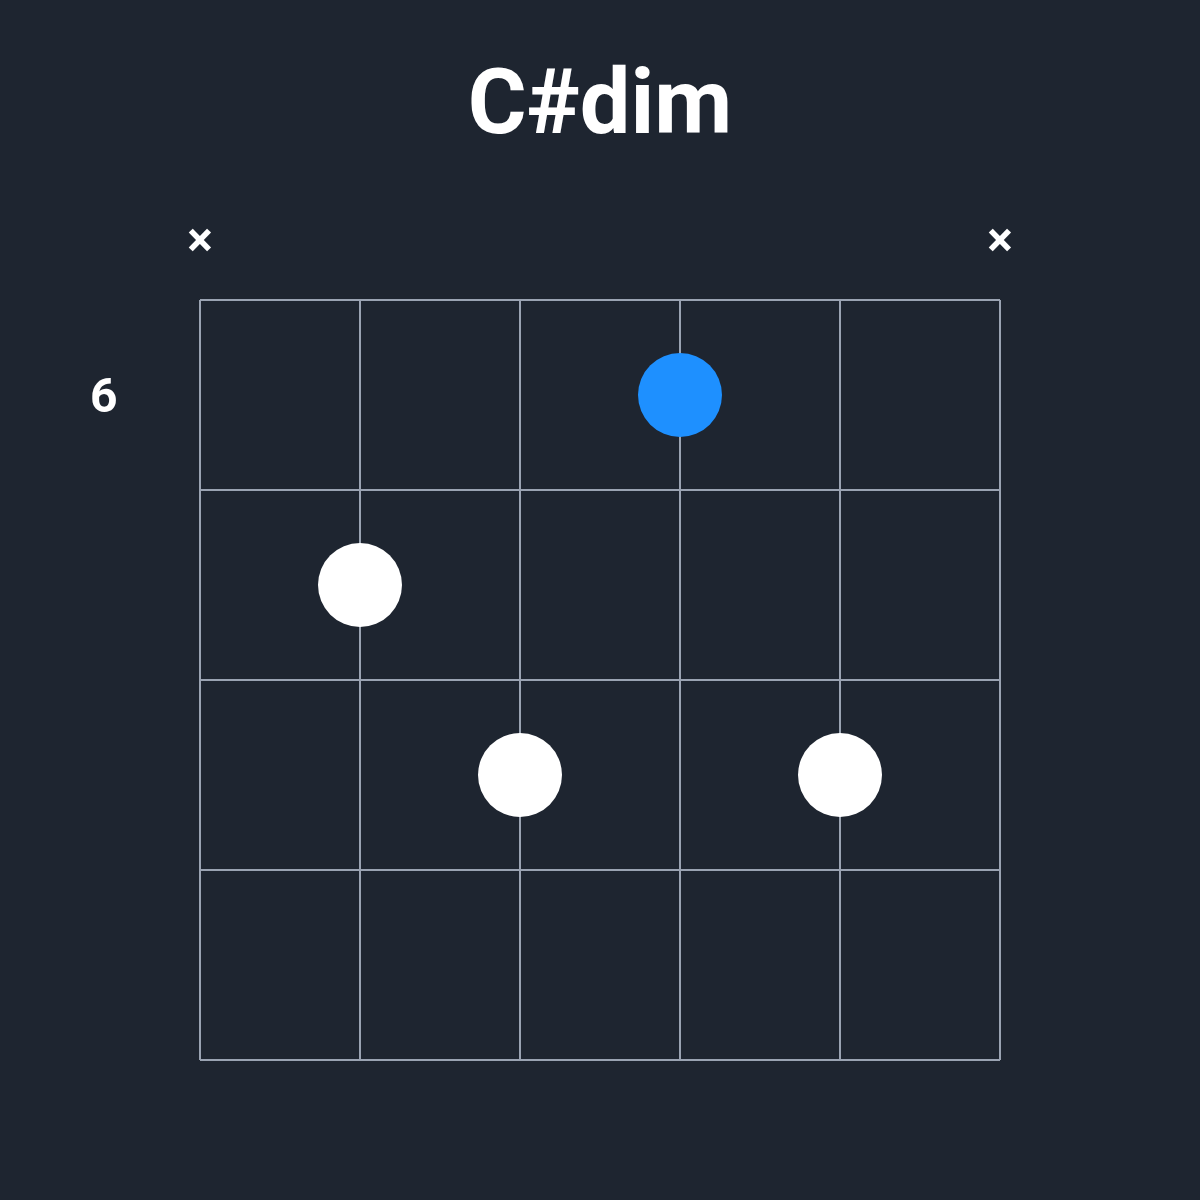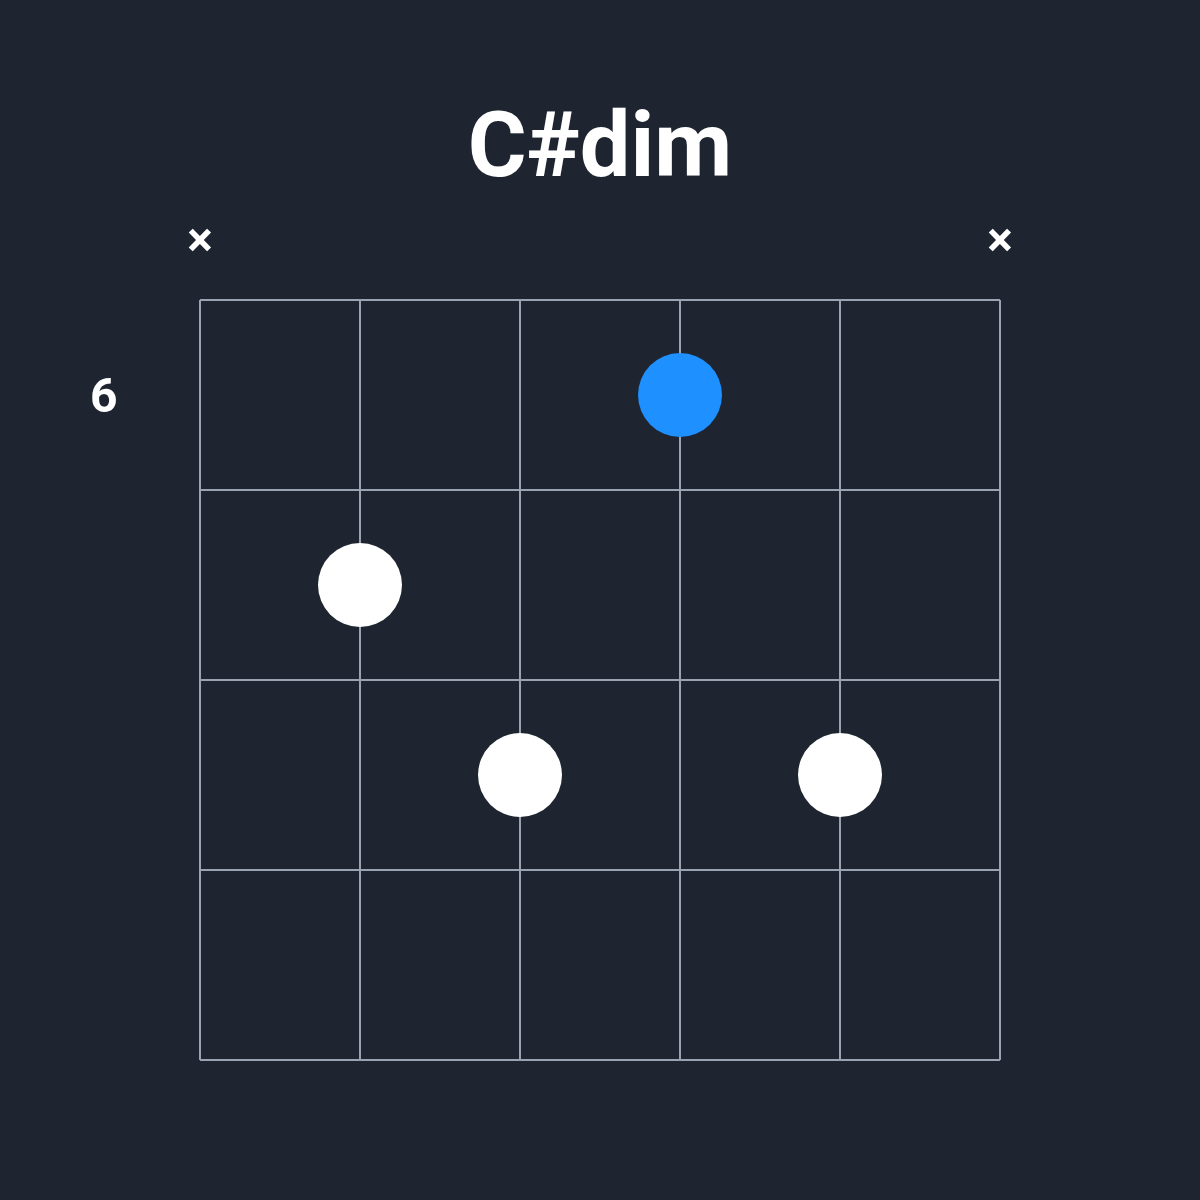--- a/index.html
+++ b/index.html
@@ -14,21 +14,20 @@
     }
     .title {
       position: absolute;
       top: 50px;
       left: 50%;
       transform: translateX(-50%);
       font-size: 90px;
       font-weight: 700;
       color: #fff;
       text-align: center;
-      margin-top: 43px;
     }
     .diagram {
       position: absolute;
     }
     .diagram svg { display: block; }
     .fret-label {
       position: absolute;
       font-size: 48px;
       font-weight: 700;
       color: #fff;

